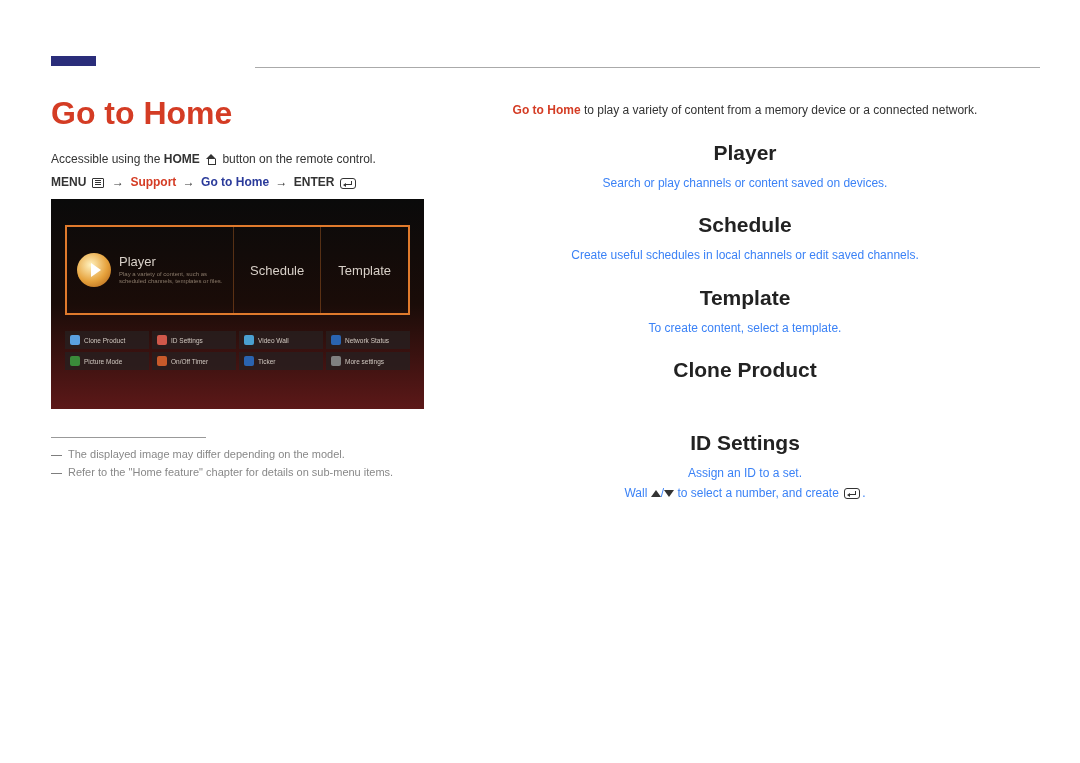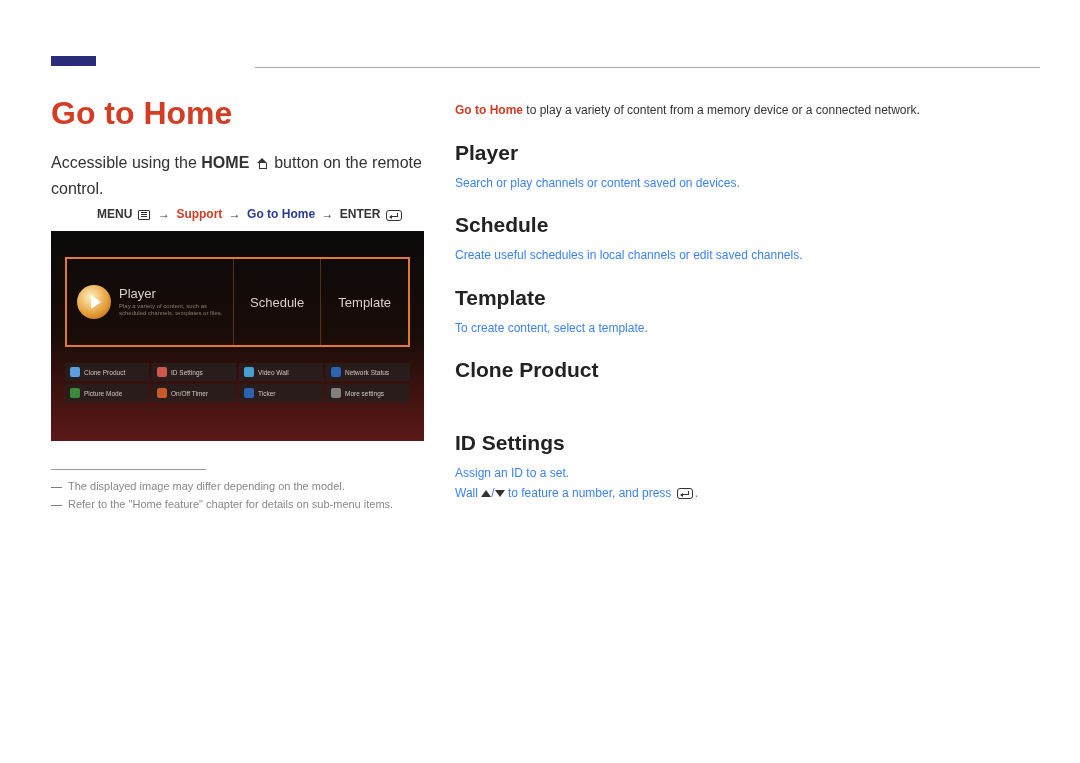--- a/index.html
+++ b/index.html
@@ -31,40 +31,40 @@
     position: absolute;
     top: 95px;
     left: 51px;
     width: 385px;
   }
   .right-col {
     position: absolute;
     top: 95px;
     left: 455px;
     width: 580px;
+    text-align: center;
   }
   h1 {
     color: #d43c24;
     font-size: 32px;
     font-weight: 700;
     margin-bottom: 18px;
   }
-  .intro-line { font-size: 16px; line-height: 1.6; color: #333; }
+  .intro-line { font-size: 12px; line-height: 1.6; color: #333; }
   .bold { font-weight: 700; }
   .icon-inline {
     display: inline-block;
     vertical-align: middle;
     margin: 0 2px;
   }
   .breadcrumb {
     font-size: 12px;
     font-weight: 700;
     margin-top: 6px;
     margin-bottom: 10px;
-    margin-left: 46px;
   }
   .bc-support { color: #d43c24; }
   .bc-goto { color: #2a3a9a; }
   .bc-arrow { color: #333; font-weight: 400; margin: 0 3px; }
   
   .screenshot {
     width: 373px;
     height: 210px;
     background: linear-gradient(to bottom, #0a0a0a 0%, #1a0c08 50%, #5c1818 100%);
     position: relative;
@@ -350,15 +350,15 @@
   <div class="section-body">To create content, select a template.</div>
 
   <h2>Clone Product</h2>
   <div class="section-body">
     <br>
   </div>
 
   <h2>ID Settings</h2>
   <div class="section-body">
     <span>Assign an ID to a set.</span><br>
-    <span>Wall </span><span class="tri-up"></span>/<span class="tri-down"></span><span> to feature a number, and press </span><span class="enter-icon"></span><span>.</span>
+    <span>Wall </span><span class="tri-up"></span>/<span class="tri-down"></span><span> to select a number, and create </span><span class="enter-icon"></span><span>.</span>
   </div>
 </div>
 
 </body></html>

